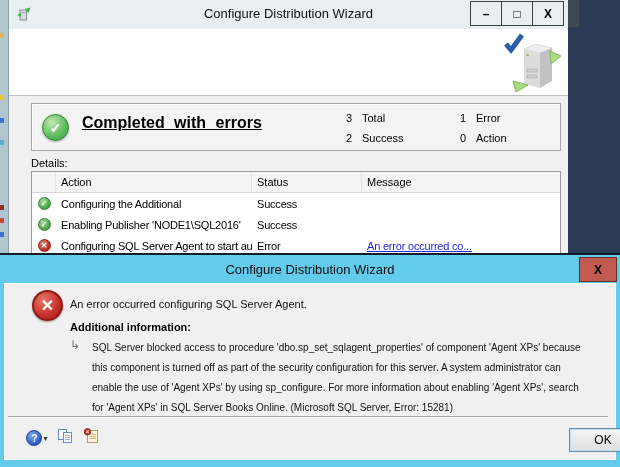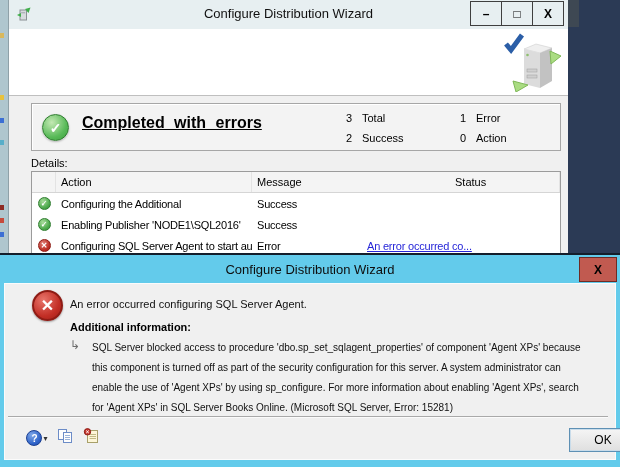--- a/index.html
+++ b/index.html
@@ -161,22 +161,22 @@
         </div>
       </div>
     </div>
 
     <div class="details-label">Details:</div>
 
     <div class="dtable">
       <div class="thead">
         <div class="th col-icon"></div>
         <div class="th col-action">Action</div>
+        <div class="th col-status">Status</div>
         <div class="th col-msg" style="border-right:none;">Message</div>
-        <div class="th col-status">Status</div>
       </div>
       <div class="trow">
         <div class="td col-icon">
             <span class="circle mini mini-ok">✓</span>
           </div>
         <div class="td col-action">Configuring the Additional</div>
         <div class="td col-status">Success</div>
         <div class="td col-msg"></div>
       </div>
       <div class="trow">

